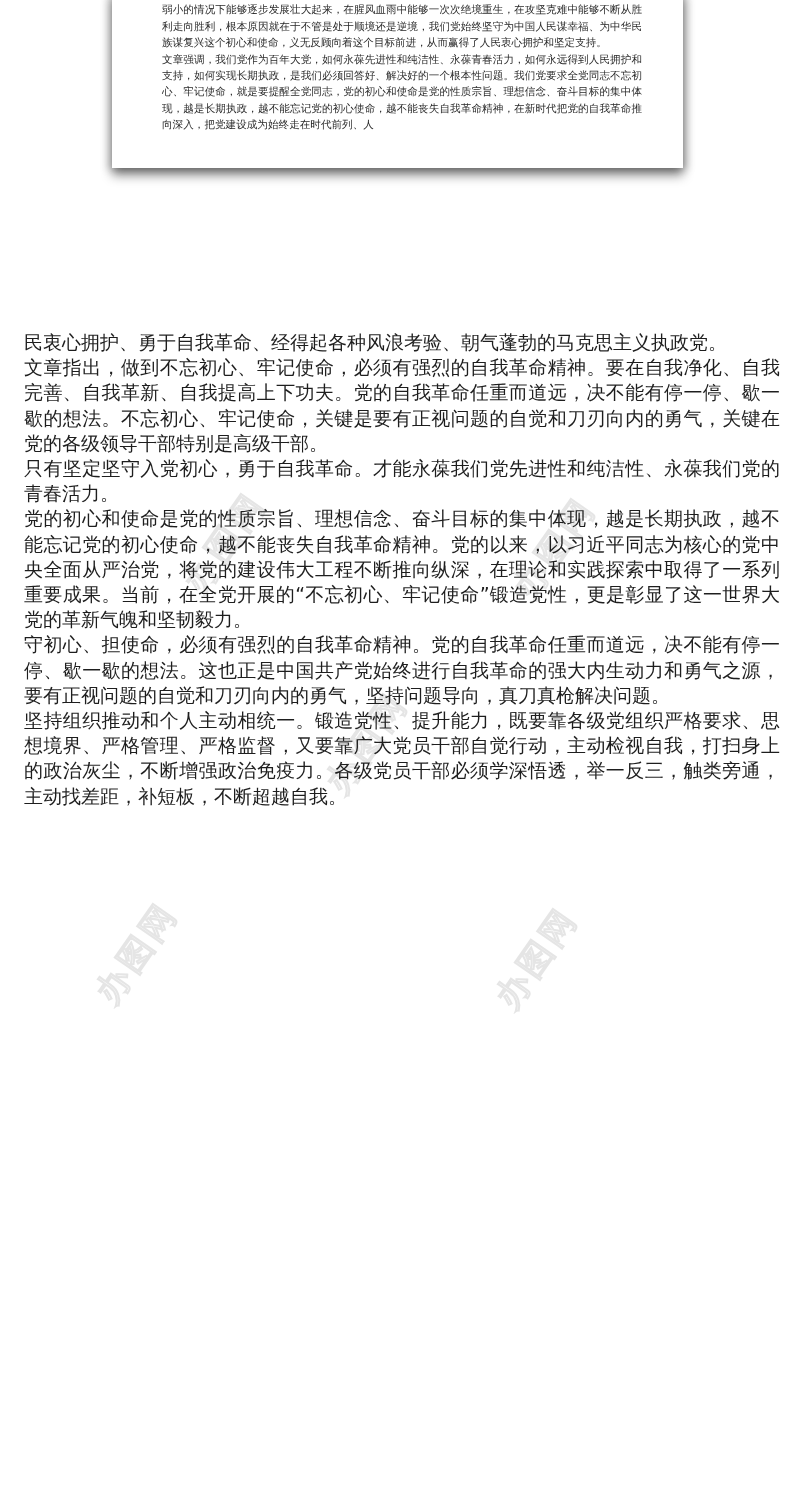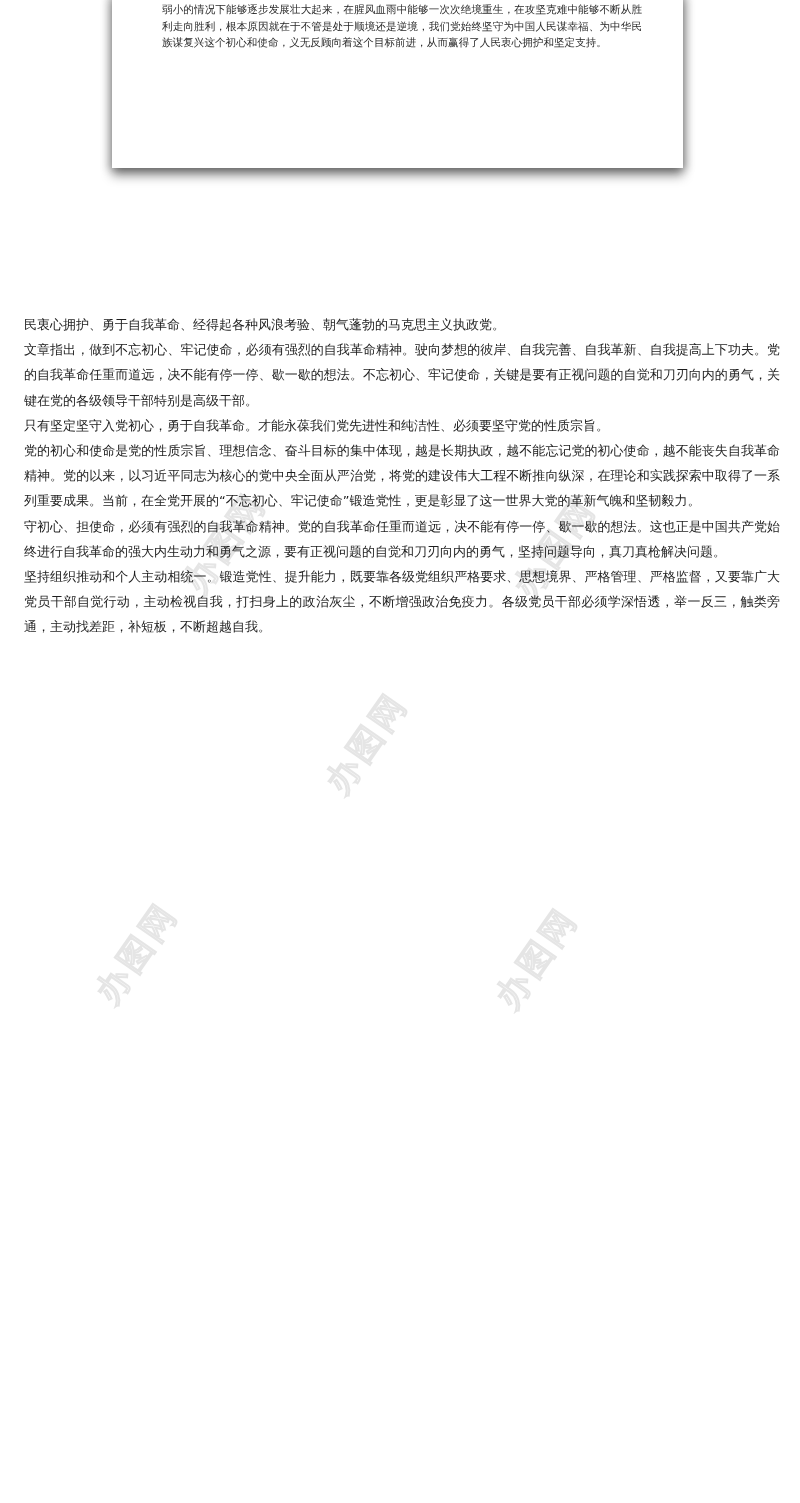--- a/index.html
+++ b/index.html
@@ -37,23 +37,23 @@
       text-align: justify;
     }
     .page-preview .preview-para {
       margin: 0;
       white-space: normal;
     }
     
     .article {
       position: absolute;
       left: 24px;
-      top: 312px;
+      top: 330px;
       width: 756px;
-      font-size: 13px;
+      font-size: 19px;
       line-height: 25.2px;
       color: #1e1e1e;
       text-align: justify;
       letter-spacing: 0px;
     }
     .article .para {
       margin: 0;
     }
     
     .watermark {
@@ -67,29 +67,30 @@
       pointer-events: none;
       white-space: nowrap;
     }
   </style>
 </head>
 <body>
 
 <div class="page-preview">
   <div class="preview-text">
     <p class="preview-para" style="margin-top:-7px;">其作为自己的初心和使命，并一以贯之体现到党的全部奋斗之中。回顾党的历史，为什么我们党在那么弱小的情况下能够逐步发展壮大起来，在腥风血雨中能够一次次绝境重生，在攻坚克难中能够不断从胜利走向胜利，根本原因就在于不管是处于顺境还是逆境，我们党始终坚守为中国人民谋幸福、为中华民族谋复兴这个初心和使命，义无反顾向着这个目标前进，从而赢得了人民衷心拥护和坚定支持。</p>
+    <p class="preview-para">文章强调，我们党作为百年大党，如何永葆先进性和纯洁性、永葆青春活力，如何永远得到人民拥护和支持，如何实现长期执政，是我们必须回答好、解决好的一个根本性问题。我们党要求全党同志不忘初心、牢记使命，就是要提醒全党同志，党的初心和使命是党的性质宗旨、理想信念、奋斗目标的集中体现，越是长期执政，越不能忘记党的初心使命，越不能丧失自我革命精神，在新时代把党的自我革命推向深入，把党建设成为始终走在时代前列、人</p>
   </div>
 </div>
 
 <div class="watermark" style="left:168px; top:520px;">办图网</div>
 <div class="watermark" style="left:498px; top:525px;">办图网</div>
 <div class="watermark" style="left:310px; top:720px;">办图网</div>
 <div class="watermark" style="left:80px; top:930px;">办图网</div>
 <div class="watermark" style="left:480px; top:935px;">办图网</div>
 
 <div class="article">
   <p class="para">民衷心拥护、勇于自我革命、经得起各种风浪考验、朝气蓬勃的马克思主义执政党。</p>
-  <p class="para">文章指出，做到不忘初心、牢记使命，必须有强烈的自我革命精神。驶向梦想的彼岸、自我完善、自我革新、自我提高上下功夫。党的自我革命任重而道远，决不能有停一停、歇一歇的想法。不忘初心、牢记使命，关键是要有正视问题的自觉和刀刃向内的勇气，关键在党的各级领导干部特别是高级干部。</p>
-  <p class="para">只有坚定坚守入党初心，勇于自我革命。才能永葆我们党先进性和纯洁性、必须要坚守党的性质宗旨。</p>
+  <p class="para">文章指出，做到不忘初心、牢记使命，必须有强烈的自我革命精神。要在自我净化、自我完善、自我革新、自我提高上下功夫。党的自我革命任重而道远，决不能有停一停、歇一歇的想法。不忘初心、牢记使命，关键是要有正视问题的自觉和刀刃向内的勇气，关键在党的各级领导干部特别是高级干部。</p>
+  <p class="para">只有坚定坚守入党初心，勇于自我革命。才能永葆我们党先进性和纯洁性、永葆我们党的青春活力。</p>
   <p class="para">党的初心和使命是党的性质宗旨、理想信念、奋斗目标的集中体现，越是长期执政，越不能忘记党的初心使命，越不能丧失自我革命精神。党的以来，以习近平同志为核心的党中央全面从严治党，将党的建设伟大工程不断推向纵深，在理论和实践探索中取得了一系列重要成果。当前，在全党开展的“不忘初心、牢记使命”锻造党性，更是彰显了这一世界大党的革新气魄和坚韧毅力。</p>
   <p class="para">守初心、担使命，必须有强烈的自我革命精神。党的自我革命任重而道远，决不能有停一停、歇一歇的想法。这也正是中国共产党始终进行自我革命的强大内生动力和勇气之源，要有正视问题的自觉和刀刃向内的勇气，坚持问题导向，真刀真枪解决问题。</p>
   <p class="para">坚持组织推动和个人主动相统一。锻造党性、提升能力，既要靠各级党组织严格要求、思想境界、严格管理、严格监督，又要靠广大党员干部自觉行动，主动检视自我，打扫身上的政治灰尘，不断增强政治免疫力。各级党员干部必须学深悟透，举一反三，触类旁通，主动找差距，补短板，不断超越自我。</p>
 </div>
 
 </body></html>

